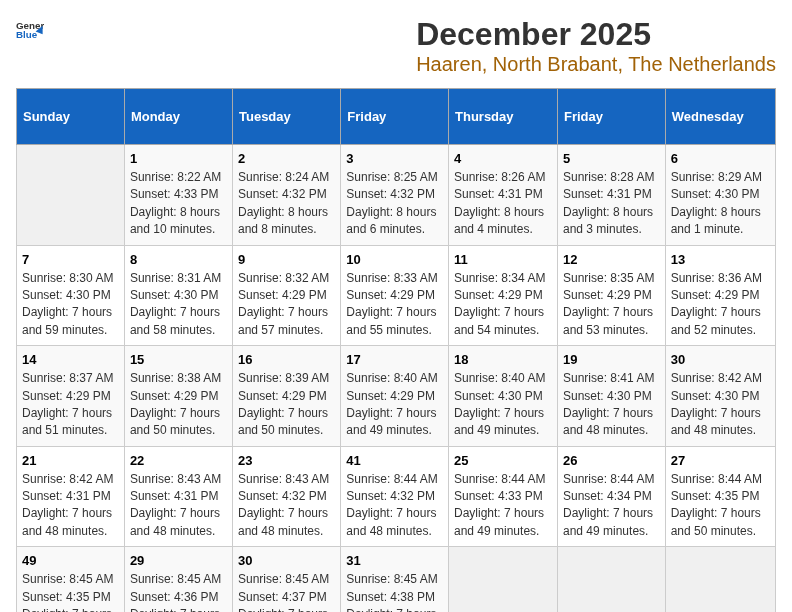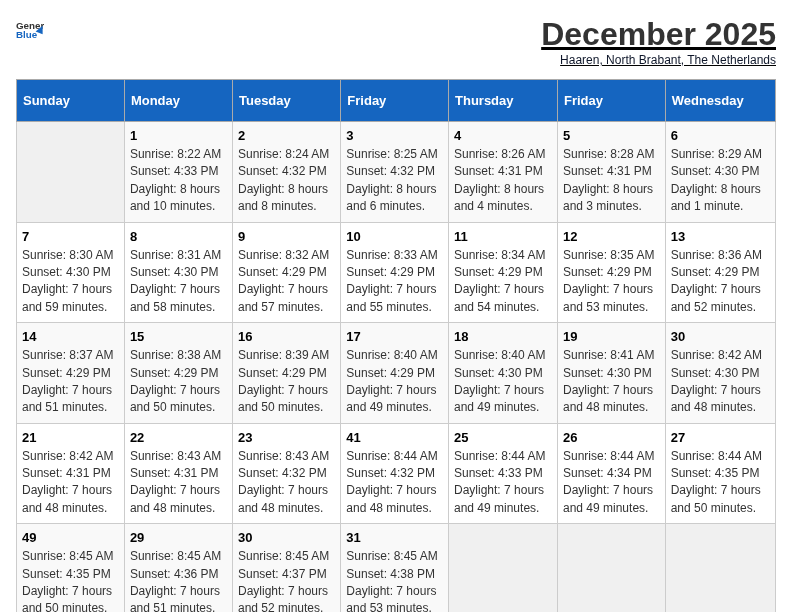--- a/index.html
+++ b/index.html
@@ -19,43 +19,42 @@
     .logo {
       display: flex;
       align-items: center;
       gap: 4px;
     }
     .logo-icon {
       width: 28px;
       height: 28px;
     }
     .title-area {
-      text-align: right;
-      text-decoration: underline;
+      text-align: left;
     }
     .month-title {
       font-size: 32px;
       font-weight: bold;
       color: #333;
     }
     .location-title {
-      font-size: 12px;
-      color: #0f172a;
+      font-size: 20px;
+      color: #a16207;
     }
     table {
       width: 100%;
       border-collapse: collapse;
       font-size: 11px;
     }
     thead tr {
       background-color: #1565c0;
       color: #fff;
     }
     thead th {
-      padding: 13px 6px;
+      padding: 20px 6px;
       text-align: left;
       font-size: 13px;
       font-weight: bold;
       border: 1px solid #aaa;
     }
     tbody tr {
       vertical-align: top;
     }
     tbody td {
       border: 1px solid #ccc;

